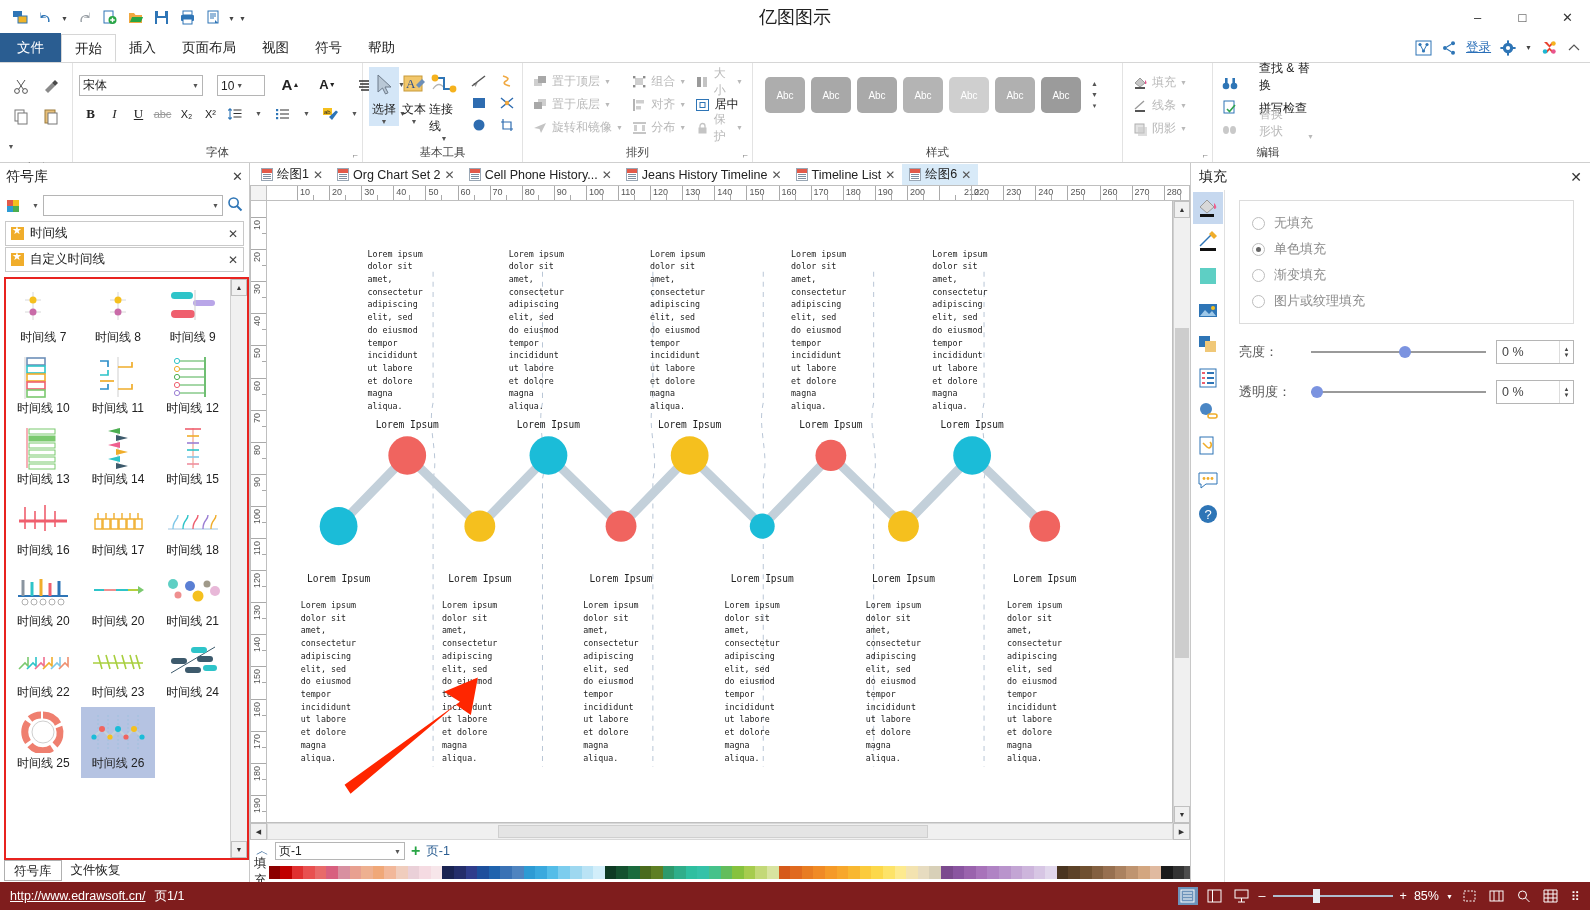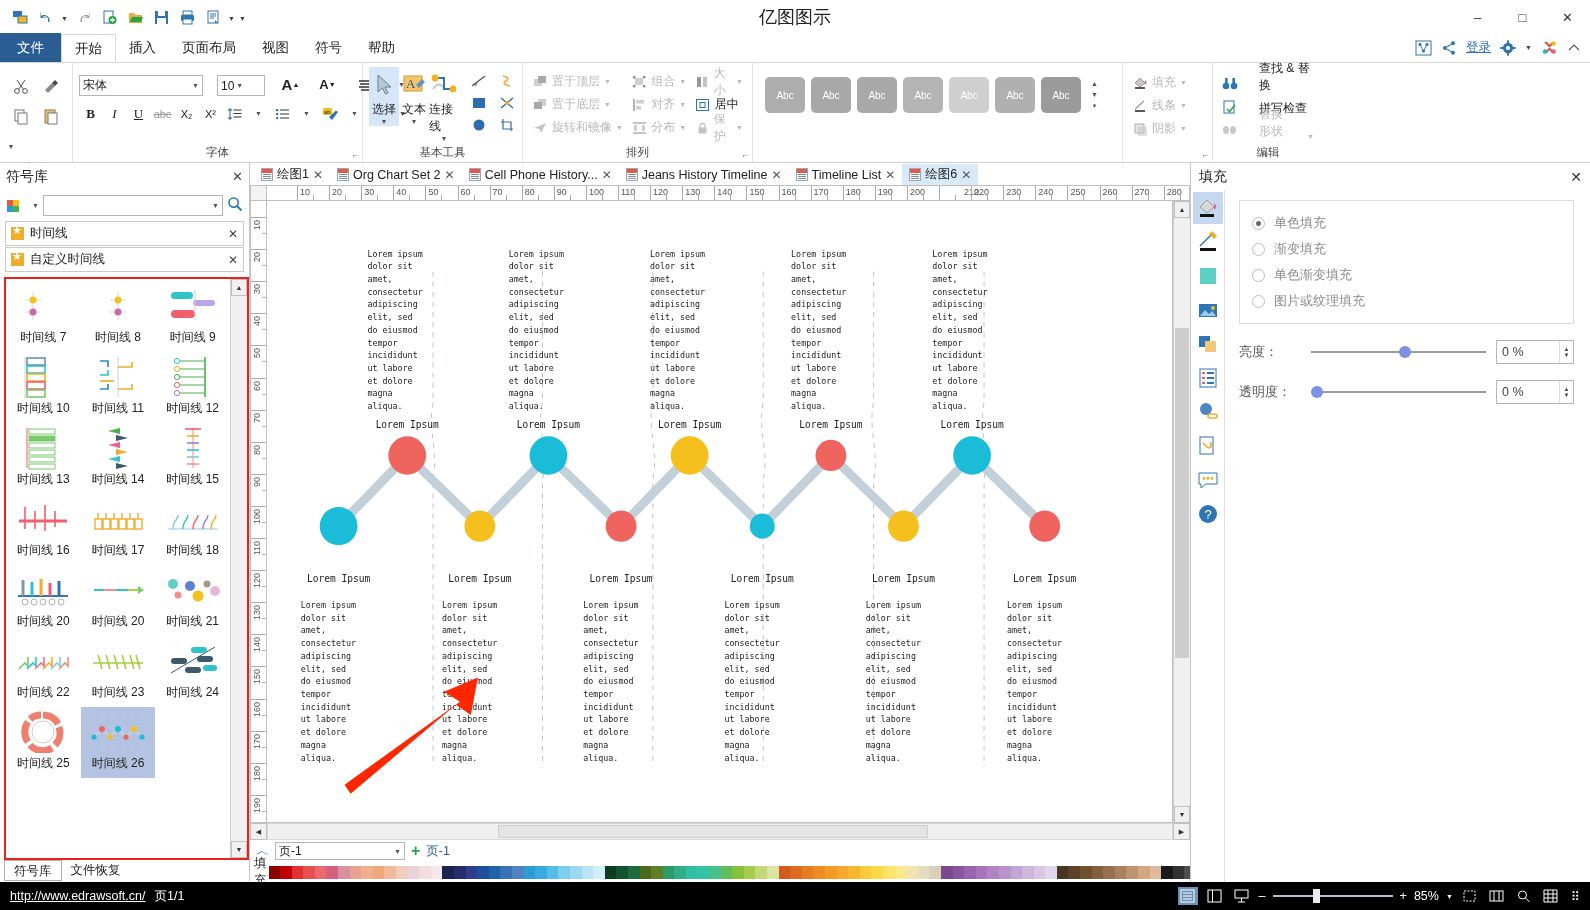--- a/index.html
+++ b/index.html
@@ -165,21 +165,21 @@
   .colorfield { width:78px; height:22px; border:1px solid #b5b5b5; margin-left:auto; display:flex; align-items:center; }
   .colorfield .sw { flex:1; height:14px; margin:0 3px; background:#d6d6d6; }
   .colorfield .cc { width:12px; text-align:center; font-size:7px; color:#555; }
   .slider { flex:1; height:22px; position:relative; display:flex; align-items:center; margin-right:10px;}
   .slider .rail { height:2px; background:#9a9a9a; width:100%; }
   .slider .knob { position:absolute; width:12px; height:12px; border-radius:50%; background:#7b93e0; }
   .spin { width:78px; height:24px; border:1px solid #b5b5b5; display:flex; align-items:center; padding-left:5px; font-size:12.5px; color:#444; }
   .spin .sp { margin-left:auto; width:14px; display:flex; flex-direction:column; align-items:center; justify-content:center; font-size:6px; color:#444; border-left:1px solid #ddd; height:100%; }
 
   
-  .statusbar { height:28px; background:#000000; display:flex; align-items:center; color:#fff; font-size:12.5px; padding:0 10px; flex:0 0 auto; }
+  .statusbar { height:28px; background:#7f1d1d; display:flex; align-items:center; color:#fff; font-size:12.5px; padding:0 10px; flex:0 0 auto; }
   .statusbar a { color:#fff; text-decoration:underline; }
   .st-right { margin-left:auto; display:flex; align-items:center; gap:7px; }
   .viewbtn { width:20px; height:18px; display:flex; align-items:center; justify-content:center; }
   .viewbtn.sel { background:#6d93bb; }
   .zslider { width:120px; height:18px; position:relative; display:flex; align-items:center; }
   .zslider .zrail { width:100%; height:2px; background:#aebdcd; }
   .zslider .zknob { position:absolute; left:40px; width:7px; height:14px; background:#e9edf2; }
 </style>
 </head>
 <body>
@@ -620,20 +620,21 @@
           <div class="sbox" style="background:#9b9b9b">
               <span>Abc</span>
             </div>
           <div class="galarrows">
             <span>▲</span>
             <span>▼</span>
             <span>▾</span>
           </div>
         </div>
       </div>
+      <div class="gtitle">样式</div>
     </div>
 
     <div class="rgroup g-fls">
       <div class="body" style="flex-direction:column;padding-top:4px">
         <div class="arritem">
           <span class="ic">
               <svg width="15" height="14" viewBox="0 0 15 14">
                 <path d="M2 7l5-5 5 5-5 4z" fill="#c7c7c7" stroke="#9a9a9a"></path>
                 <rect x="2" y="11" width="10" height="2" fill="#555"></rect>
                 <path d="M12 4c2 2 2 4 0 4" fill="#e8558f"></path>
@@ -1631,31 +1632,31 @@
           <div class="rp-ic">
             <svg width="24" height="24" viewBox="0 0 24 24">
                 <circle cx="12" cy="12" r="9" fill="#2e75b6"></circle>
                 <text x="12" y="17" font-size="13" fill="#fff" text-anchor="middle" font-family="sans-serif">?</text>
               </svg>
           </div>
         </div>
 
         <div class="rp-content">
           <div class="radiobox">
+            <div class="radio">
+                <span class="rdot"></span>
+                <span>无填充</span>
+              </div>
             <div class="radio on">
                 <span class="rdot"></span>
                 <span>单色填充</span>
               </div>
             <div class="radio">
                 <span class="rdot"></span>
                 <span>渐变填充</span>
-              </div>
-            <div class="radio">
-                <span class="rdot"></span>
-                <span>单色渐变填充</span>
               </div>
             <div class="radio">
                 <span class="rdot"></span>
                 <span>图片或纹理填充</span>
               </div>
           </div>
 
 
           <div class="proprow">
             <span class="lbl">亮度：</span>

